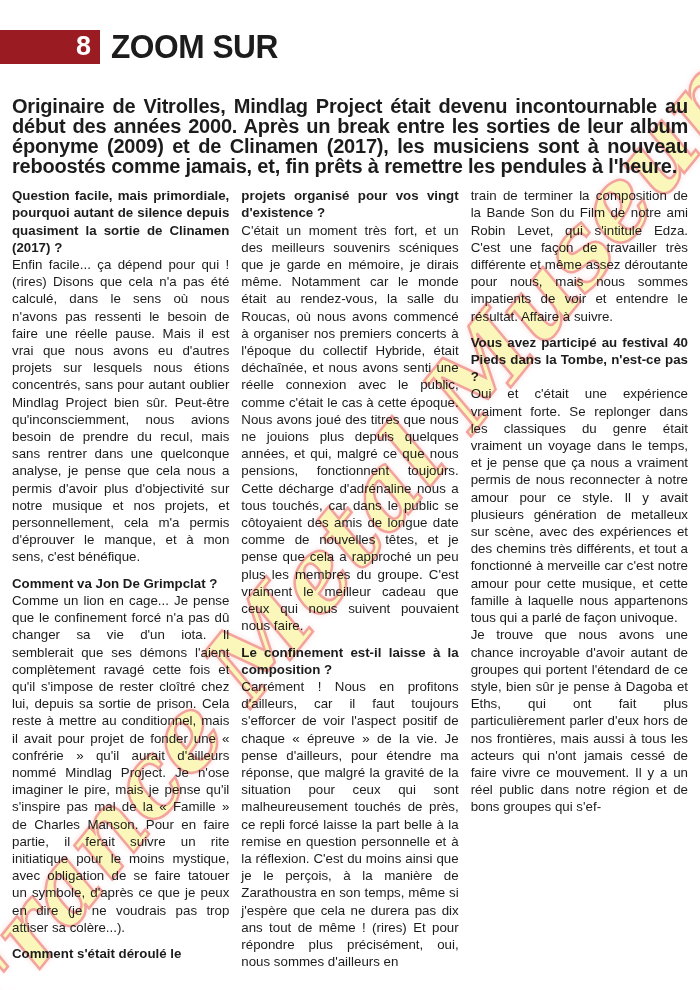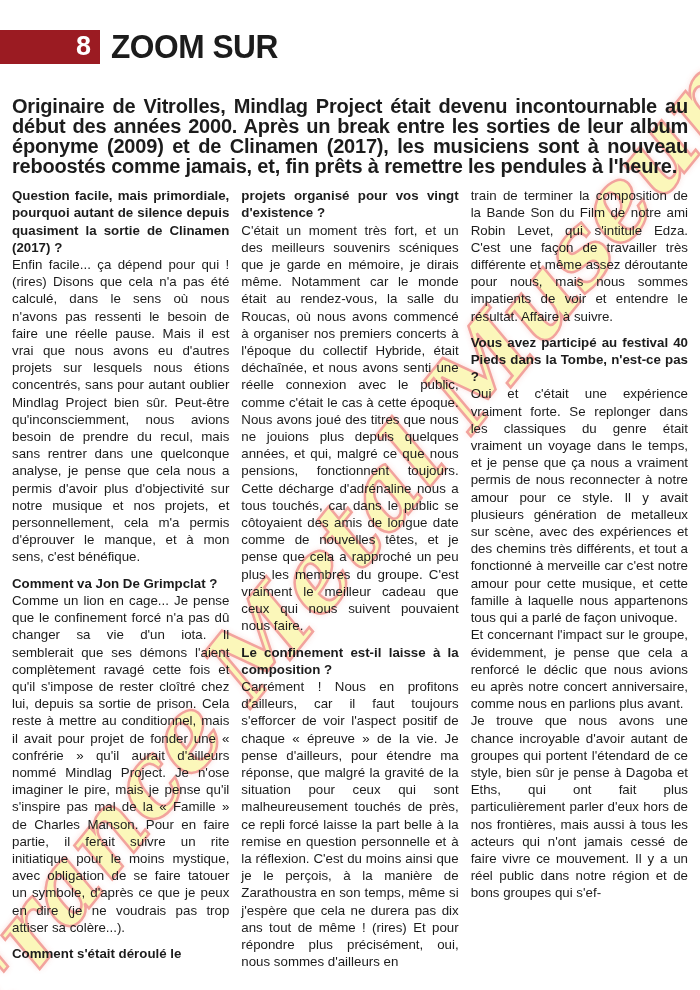--- a/index.html
+++ b/index.html
@@ -111,18 +111,17 @@
     <section class="col">
         <p class="question">projets organisé pour vos vingt d'existence ?</p>
         <p class="answer">C'était un moment très fort, et un des meilleurs souvenirs scéniques que je garde en mémoire, je dirais même. Notamment car le monde était au rendez-vous, la salle du Roucas, où nous avons commencé à organiser nos premiers concerts à l'époque du collectif Hybride, était déchaînée, et nous avons senti une réelle connexion avec le public, comme c'était le cas à cette époque. Nous avons joué des titres que nous ne jouions plus depuis quelques années, et qui, malgré ce que nous pensions, fonctionnent toujours. Cette décharge d'adrénaline nous a tous touchés, car dans le public se côtoyaient des amis de longue date comme de nouvelles têtes, et je pense que cela a rapproché un peu plus les membres du groupe. C'est vraiment le meilleur cadeau que ceux qui nous suivent pouvaient nous faire.</p>
         <p class="question">Le confinement est-il laisse à la composition ?</p>
         <p class="answer">Carrément ! Nous en profitons d'ailleurs, car il faut toujours s'efforcer de voir l'aspect positif de chaque « épreuve » de la vie. Je pense d'ailleurs, pour étendre ma réponse, que malgré la gravité de la situation pour ceux qui sont malheureusement touchés de près, ce repli forcé laisse la part belle à la remise en question personnelle et à la réflexion. C'est du moins ainsi que je le perçois, à la manière de Zarathoustra en son temps, même si j'espère que cela ne durera pas dix ans tout de même ! (rires) Et pour répondre plus précisément, oui, nous sommes d'ailleurs en</p>
       </section>
     <section class="col">
         <p class="answer">train de terminer la composition de la Bande Son du Film de notre ami Robin Levet, qui s'intitule Edza. C'est une façon de travailler très différente et même assez déroutante pour nous, mais nous sommes impatients de voir et entendre le résultat. Affaire à suivre.</p>
         <p class="question">Vous avez participé au festival 40 Pieds dans la Tombe, n'est-ce pas ?</p>
         <p class="answer">Oui et c'était une expérience vraiment forte. Se replonger dans les classiques du genre était vraiment un voyage dans le temps, et je pense que ça nous a vraiment permis de nous reconnecter à notre amour pour ce style. Il y avait plusieurs génération de metalleux sur scène, avec des expériences et des chemins très différents, et tout a fonctionné à merveille car c'est notre amour pour cette musique, et cette famille à laquelle nous appartenons tous qui a parlé de façon univoque.</p>
-        <p class="answer">Et concernant l'impact sur le groupe, évidemment, je pense que cela a renforcé le déclic que nous avions eu après notre concert anniversaire, comme nous en parlions plus avant.</p>
         <p class="answer">Je trouve que nous avons une chance incroyable d'avoir autant de groupes qui portent l'étendard de ce style, bien sûr je pense à Dagoba et Eths, qui ont fait plus particulièrement parler d'eux hors de nos frontières, mais aussi à tous les acteurs qui n'ont jamais cessé de faire vivre ce mouvement. Il y a un réel public dans notre région et de bons groupes qui s'ef-</p>
       </section>
   </main>
 
 </div>
 
 </body></html>

